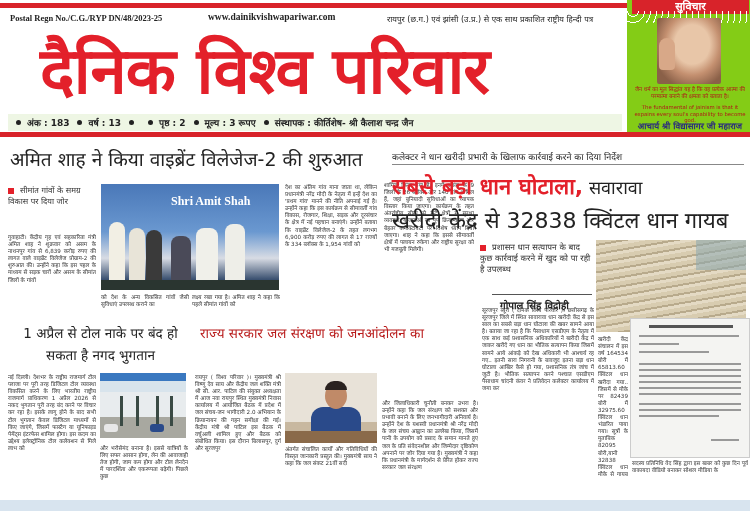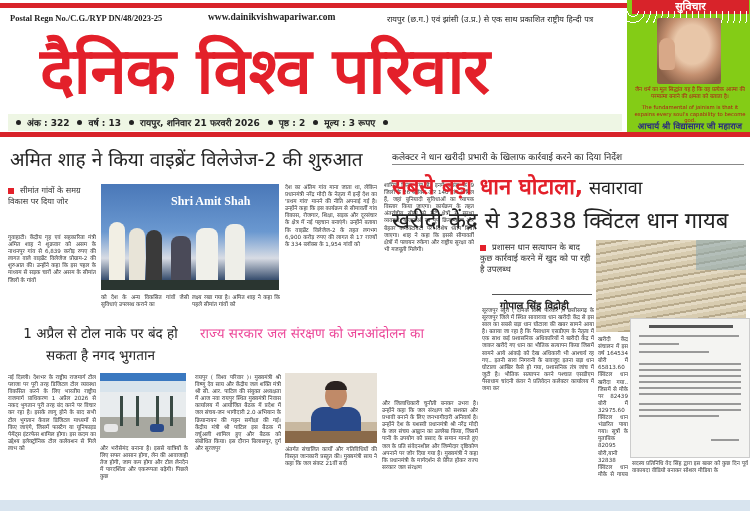--- a/index.html
+++ b/index.html
@@ -45,21 +45,21 @@
   .sub-dhan-line { position: absolute; left: 492px; top: 294px; width: 100px; height: 1px; background: #555; }
   .byline { position: absolute; left: 500px; top: 298px; font-size: 10px; font-weight: bold; color: #222; }
 
   .photo-rice { position: absolute; left: 596px; top: 240px; width: 150px; height: 92px; background: repeating-linear-gradient(170deg, #d8ccb0 0 4px, #b8aa8c 4px 6px, #e4dac4 6px 9px); }
   .photo-rice::after { content: ""; position: absolute; right: 0; top: 0; width: 50px; height: 30px; background: #8aa8b0; opacity: .55; }
   .doc { position: absolute; left: 630px; top: 318px; width: 120px; height: 140px; background: #f4f4f2; border: 1px solid #ccc; }
   .doc .t { position: absolute; left: 18px; top: 6px; width: 84px; height: 3px; background: #555; }
   .doc .ln { position: absolute; left: 8px; height: 2px; background: #999; }
 
   .h-toll { position: absolute; left: 8px; top: 322px; width: 185px; font-size: 13.5px; color: #222; line-height: 22px; text-align: center; }
-  .h-cm { position: absolute; left: 200px; top: 322px; width: 185px; font-size: 13.5px; color: #ec4899; line-height: 22px; text-align: center; white-space: nowrap; }
+  .h-cm { position: absolute; left: 200px; top: 322px; width: 185px; font-size: 13.5px; color: #b91c1c; line-height: 22px; text-align: center; white-space: nowrap; }
   .h-cm .l2 { display: block; text-align: center; }
 
   .photo-toll { position: absolute; left: 100px; top: 373px; width: 86px; height: 65px; background: linear-gradient(180deg, #3a78c0 0 12%, #d8e4ec 12% 30%, #e8ecee 30% 68%, #a8a8a0 68% 100%); overflow: hidden; }
   .photo-toll .pole { position: absolute; bottom: 12px; width: 3px; height: 30px; background: #3a4a44; }
   .photo-toll .car { position: absolute; bottom: 6px; width: 14px; height: 8px; border-radius: 3px; }
   .photo-cm { position: absolute; left: 285px; top: 373px; width: 92px; height: 70px; background: linear-gradient(180deg, #e8e2d8 0 70%, #c8b8a0 70%); overflow: hidden; }
   .photo-cm .head { position: absolute; left: 40px; top: 10px; width: 22px; height: 26px; border-radius: 50%; background: #c08a68; }
   .photo-cm .hair { position: absolute; left: 40px; top: 8px; width: 22px; height: 9px; border-radius: 11px 11px 0 0; background: #2a2220; }
   .photo-cm .body { position: absolute; left: 26px; top: 34px; width: 50px; height: 30px; border-radius: 12px 12px 0 0; background: #2a4a8a; }
   .photo-cm .desk { position: absolute; left: 0; bottom: 0; width: 100%; height: 12px; background: #8a6a4a; }
@@ -82,30 +82,30 @@
   <div class="photo">
       <div class="hand"></div>
     </div>
   <div class="hi">जैन धर्म का मूल सिद्धांत यह है कि वह प्रत्येक आत्मा की परमात्मा बनाने की क्षमता को बताता है।</div>
   <div class="en">The fundamental of jainism is that it expains every soul's capability to become god.</div>
   <div class="author">आचार्य श्री विद्यासागर जी महाराज</div>
 </div>
 
 <div class="infobar">
   <span class="dot"></span>
-    <span>अंक : 322</span>
+    <span>अंक : 183</span>
   <span class="dot"></span>
     <span>वर्ष : 13</span>
   <span class="dot"></span>
-    <span>रायपुर, शनिवार 21 फरवरी 2026</span>
   <span class="dot"></span>
     <span>पृष्ठ : 2</span>
   <span class="dot"></span>
     <span>मूल्य : 3 रूपए</span>
   <span class="dot"></span>
+    <span>संस्थापक : कीर्तिशेष- श्री कैलाश चन्द्र जैन</span>
 </div>
 <div class="redline"></div>
 
 <div class="h-amit">अमित शाह ने किया वाइब्रेंट विलेजेज-2 की शुरुआत</div>
 <div class="sub-amit"><span class="bullet-sq"></span><span>सीमांत गांवों के समग्र विकास पर दिया जोर</span></div>
 <div class="col" style="left:8px;top:234px;width:88px;height:78px;">गुवाहाटी। केंद्रीय गृह एवं सहकारिता मंत्री अमित शाह ने शुक्रवार को असम के नाथनपुर गांव से 6,839 करोड़ रुपए की लागत वाले वाइब्रेंट विलेजेज प्रोग्राम-2 की शुरुआत की। उन्होंने कहा कि इस पहल के माध्यम से सड़क चारों और असम के सीमांत जिलों के गांवों</div>
 <div class="photo-amit">
   <div class="banner">Shri Amit Shah</div>
   <div class="person" style="left:8px;height:58px;background:#f2efe4;"></div>
   <div class="person" style="left:28px;height:52px;background:#e8e4d8;"></div>

